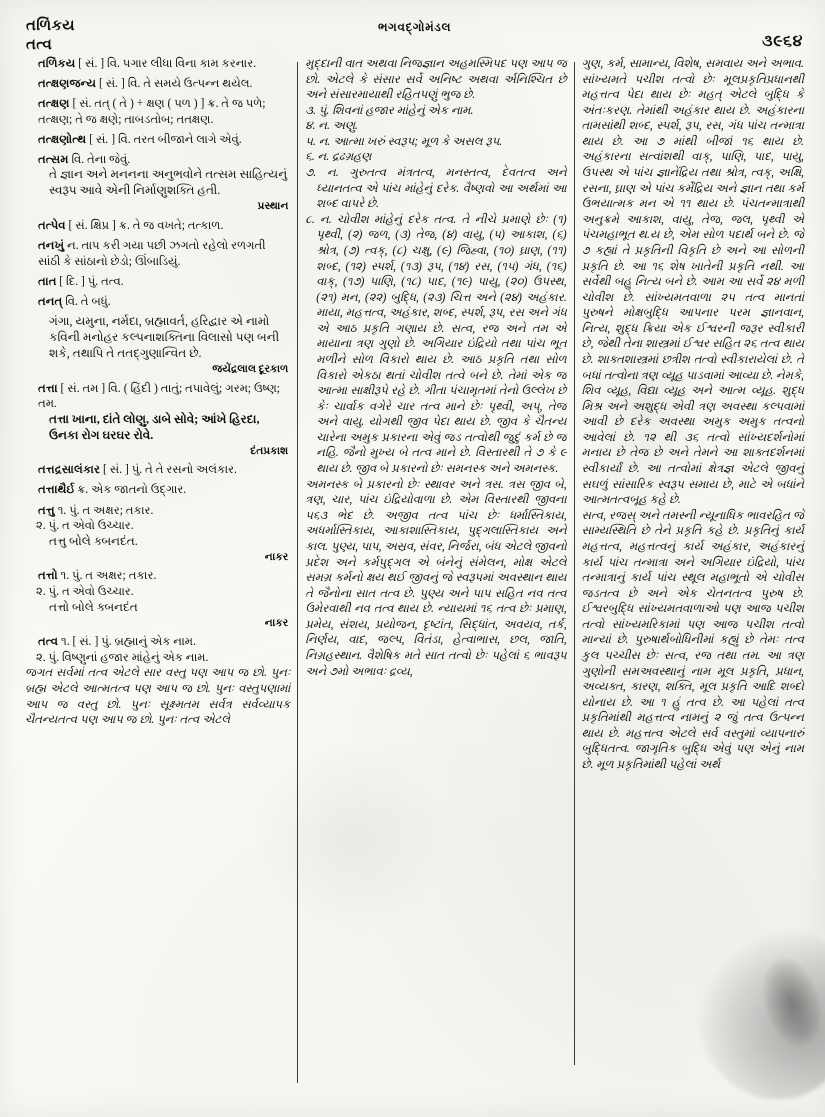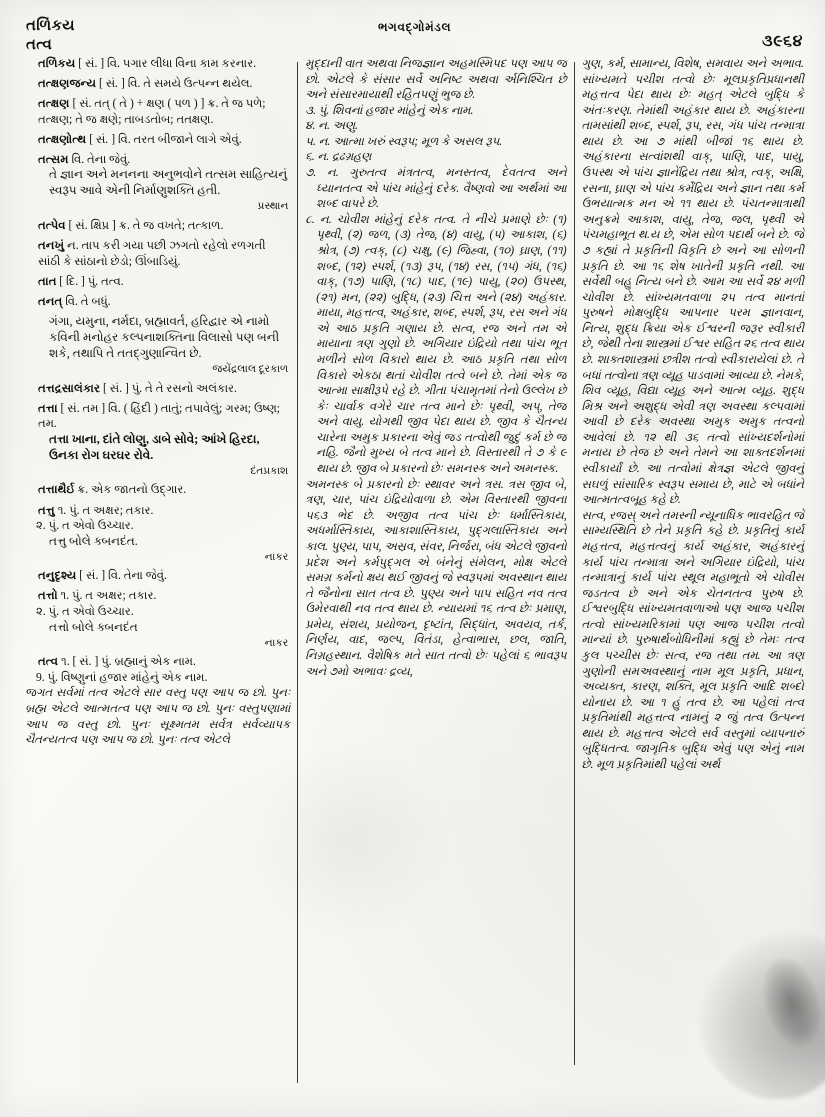--- a/index.html
+++ b/index.html
@@ -107,20 +107,21 @@
   .quote{
     padding-left:24px;
     font-size:12px;
     line-height:1.33;
   }
   .attrib{
     text-align:right;
     font-size:10.6px;
     padding-right:2px;
     margin-top:1px;
+    font-weight:bold;
   }
   .flow p{ margin:0; }
   .flow{ text-align:justify;font-style:italic; }
   .sense{ padding-left:11px; text-indent:-11px; }
 
   
   .blotch{
     position:absolute;
     right:-22px; bottom:18px;
     width:150px; height:170px;
@@ -229,65 +230,60 @@
         <p class="hang"><span class="hw">તનત્</span>
         <span>વિ. તે બધું.</span></p>
       </div>
 
       <div class="entry">
         <p class="quote">ગંગા, યમુના, નર્મદા, બ્રહ્માવર્ત, હરિદ્વાર એ નામો કવિની મનોહર કલ્પનાશક્તિના વિલાસો પણ બની શકે, તથાપિ તે તતદ્ગુણાન્વિત છે.</p>
         <p class="attrib">જયેંદ્રલાલ દૂરકાળ</p>
       </div>
 
       <div class="entry">
-        <p class="hang"><span class="hw">તત્તદ્રસાલંકાર</span>
-        <span class="bk">[ સં. ]</span>
-        <span>પું. તે તે રસનો અલંકાર.</span></p>
-      </div>
-
-      <div class="entry">
         <p class="hang"><span class="hw">તત્તા</span>
         <span class="bk">[ સં. તમ ]</span>
         <span>વિ. ( હિંદી ) તાતું; તપાવેલું; ગરમ; ઉષ્ણ; તમ.</span></p>
         <p class="quote b">તત્તા ખાના, દાંતે લોણુ, ડાબે સોવે; આંખે હિરદા, ઉનકા રોગ ઘરઘર રોવે.</p>
         <p class="attrib">દંતપ્રકાશ</p>
       </div>
 
       <div class="entry">
+        <p class="hang"><span class="hw">તત્તદ્રસાલંકાર</span>
+        <span class="bk">[ સં. ]</span>
+        <span>પું. તે તે રસનો અલંકાર.</span></p>
+      </div>
+
+      <div class="entry">
         <p class="hang"><span class="hw">તત્તાથૈર્ઇ</span>
         <span>ક્ર. એક જાતનો ઉદ્ગાર.</span></p>
       </div>
 
 
       <div class="entry">
         <p class="hang"><span class="hw">તત્તુ</span>
         <span>૧. પું. ત અક્ષર; તકાર.</span></p>
         <p class="sense">૨. પું. ત એવો ઉચ્ચાર.</p>
         <p class="quote">તત્તુ બોલે ક્બનદંત.</p>
         <p class="attrib">નાકર</p>
       </div>
 
-      <div class="entry">
-        <p class="hang"><span class="hw">તનુદૃશ્ય</span>
-        <span class="bk">[ સં. ]</span>
-        <span>વિ. તેના જેવું.</span></p>
-      </div>
 
       <div class="entry">
         <p class="hang"><span class="hw">તત્તો</span>
         <span>૧. પું. ત અક્ષર; તકાર.</span></p>
         <p class="sense">૨. પું. ત એવો ઉચ્ચાર.</p>
         <p class="quote">તત્તો બોલે ક્બનદંત</p>
         <p class="attrib">નાકર</p>
       </div>
 
       <div class="entry">
         <p class="hang"><span class="hw">તત્વ</span>
         <span>૧. [ સં. ] પું. બ્રહ્માનું એક નામ.</span></p>
-        <p class="sense">9. પું. વિષ્ણુનાં હજાર માંહેનું એક નામ.</p>
+        <p class="sense">૨. પું. વિષ્ણુનાં હજાર માંહેનું એક નામ.</p>
         <p class="flow">જગત સર્વમાં તત્વ એટલે સાર વસ્તુ પણ આપ જ છો. પુનઃ બ્રહ્મ એટલે આત્મતત્વ પણ આપ જ છો. પુનઃ વસ્તુપણામાં આપ જ વસ્તુ છો. પુનઃ સૂક્ષ્મતમ સર્વત્ર સર્વવ્યાપક ચૈતન્યતત્વ પણ આપ જ છો. પુનઃ તત્વ એટલે</p>
       </div>
 
     </div>
 
     <div class="rule"></div>
 
     <div class="col c2 flow">
       <p>મુદ્દાની વાત અથવા નિજજ્ઞાન અહમસ્મિપદ પણ આપ જ છો. એટલે કે સંસાર સર્વે અનિષ્ટ અથવા ર્અનિશ્ચિત છે અને સંસારમાયાથી રહિતપણું ભુજ છે.</p>
       <p class="sense">૩. પું. શિવનાં હજાર માંહેનું એક નામ.</p>

